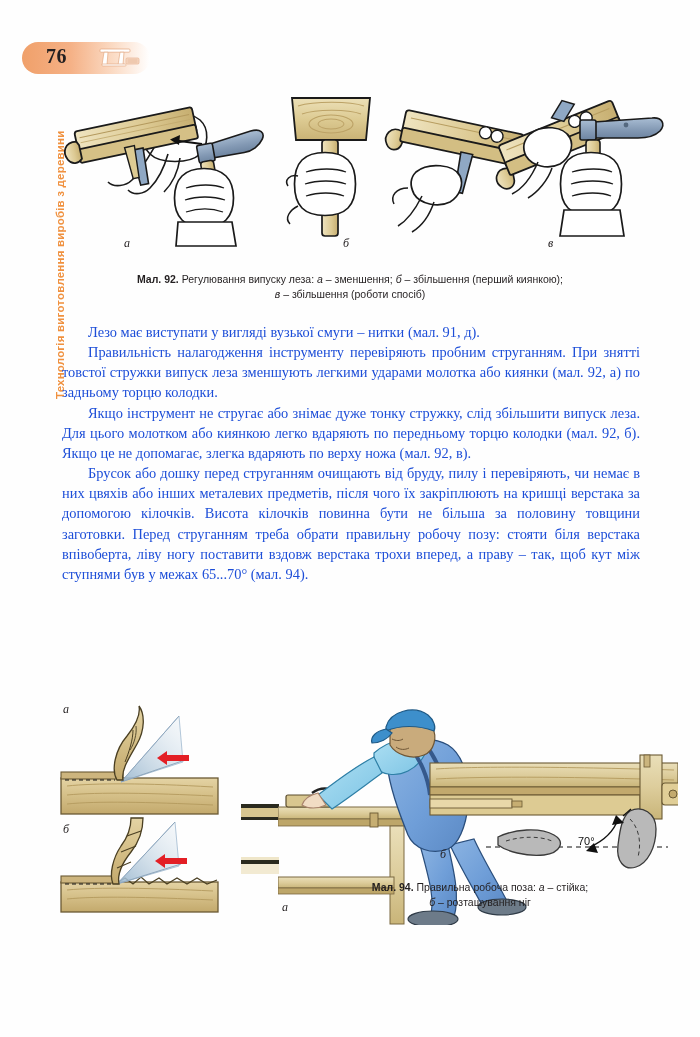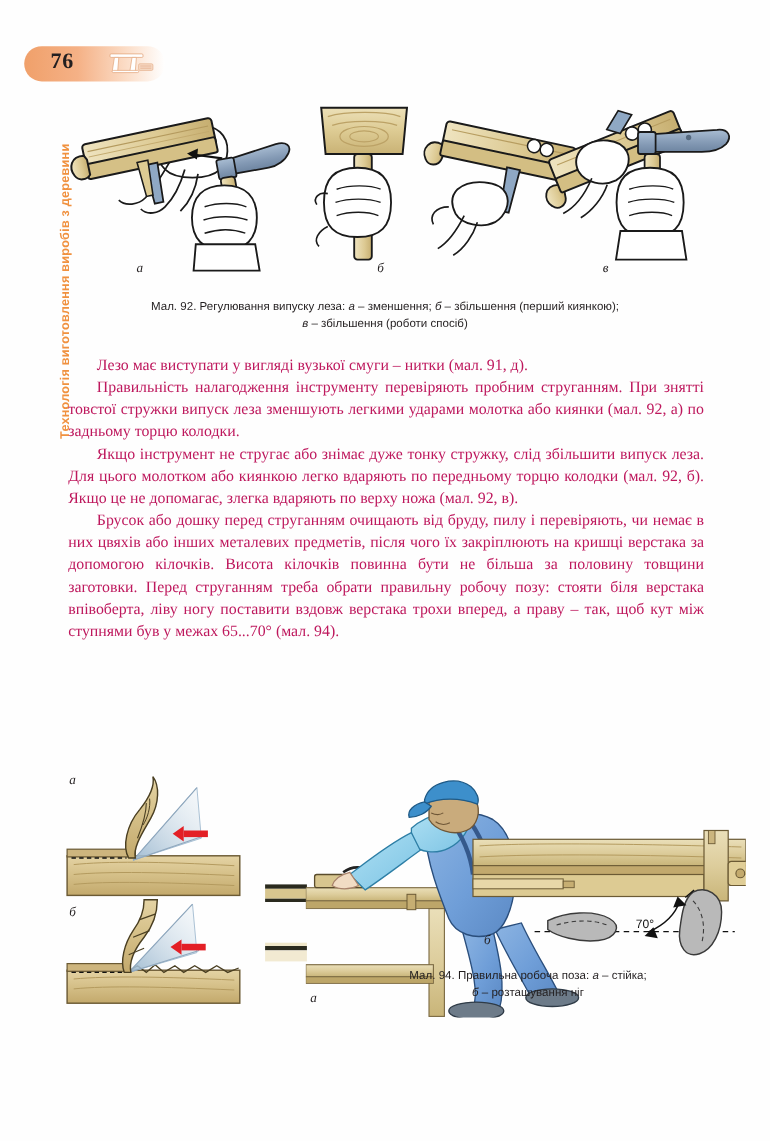--- a/index.html
+++ b/index.html
@@ -72,42 +72,42 @@
     position: absolute;
   }
   .fig-cap {
     position: absolute;
     font-family: "Liberation Sans", sans-serif;
     font-size: 10.5px;
     color: #231f20;
     text-align: center;
     line-height: 1.42;
   }
-  .fig-cap b { font-weight: normal; }
+  .fig-cap b { font-weight: bold; }
   .fig-cap i { font-style: italic; }
 
   .panel-letter {
     position: absolute;
     font-family: "Liberation Serif", serif;
     font-style: italic;
     font-size: 12px;
     color: #231f20;
   }
 
   
   .body-text {
     position: absolute;
     left: 62px;
     top: 322px;
     width: 578px;
     font-family: "Liberation Serif", serif;
     font-size: 14.4px;
     line-height: 1.40;
     text-align: justify;
-    color: #be185d;
+    color: #1d4ed8;
   }
   .body-text p {
     margin: 0 0 0 0;
     text-indent: 26px;
   }
 
   svg { display: block; }
 </style>
 </head>
 <body>

